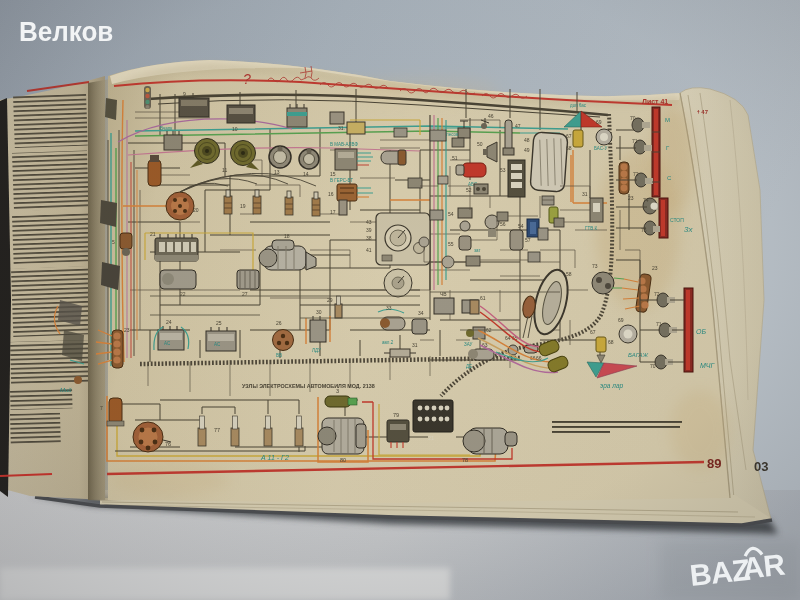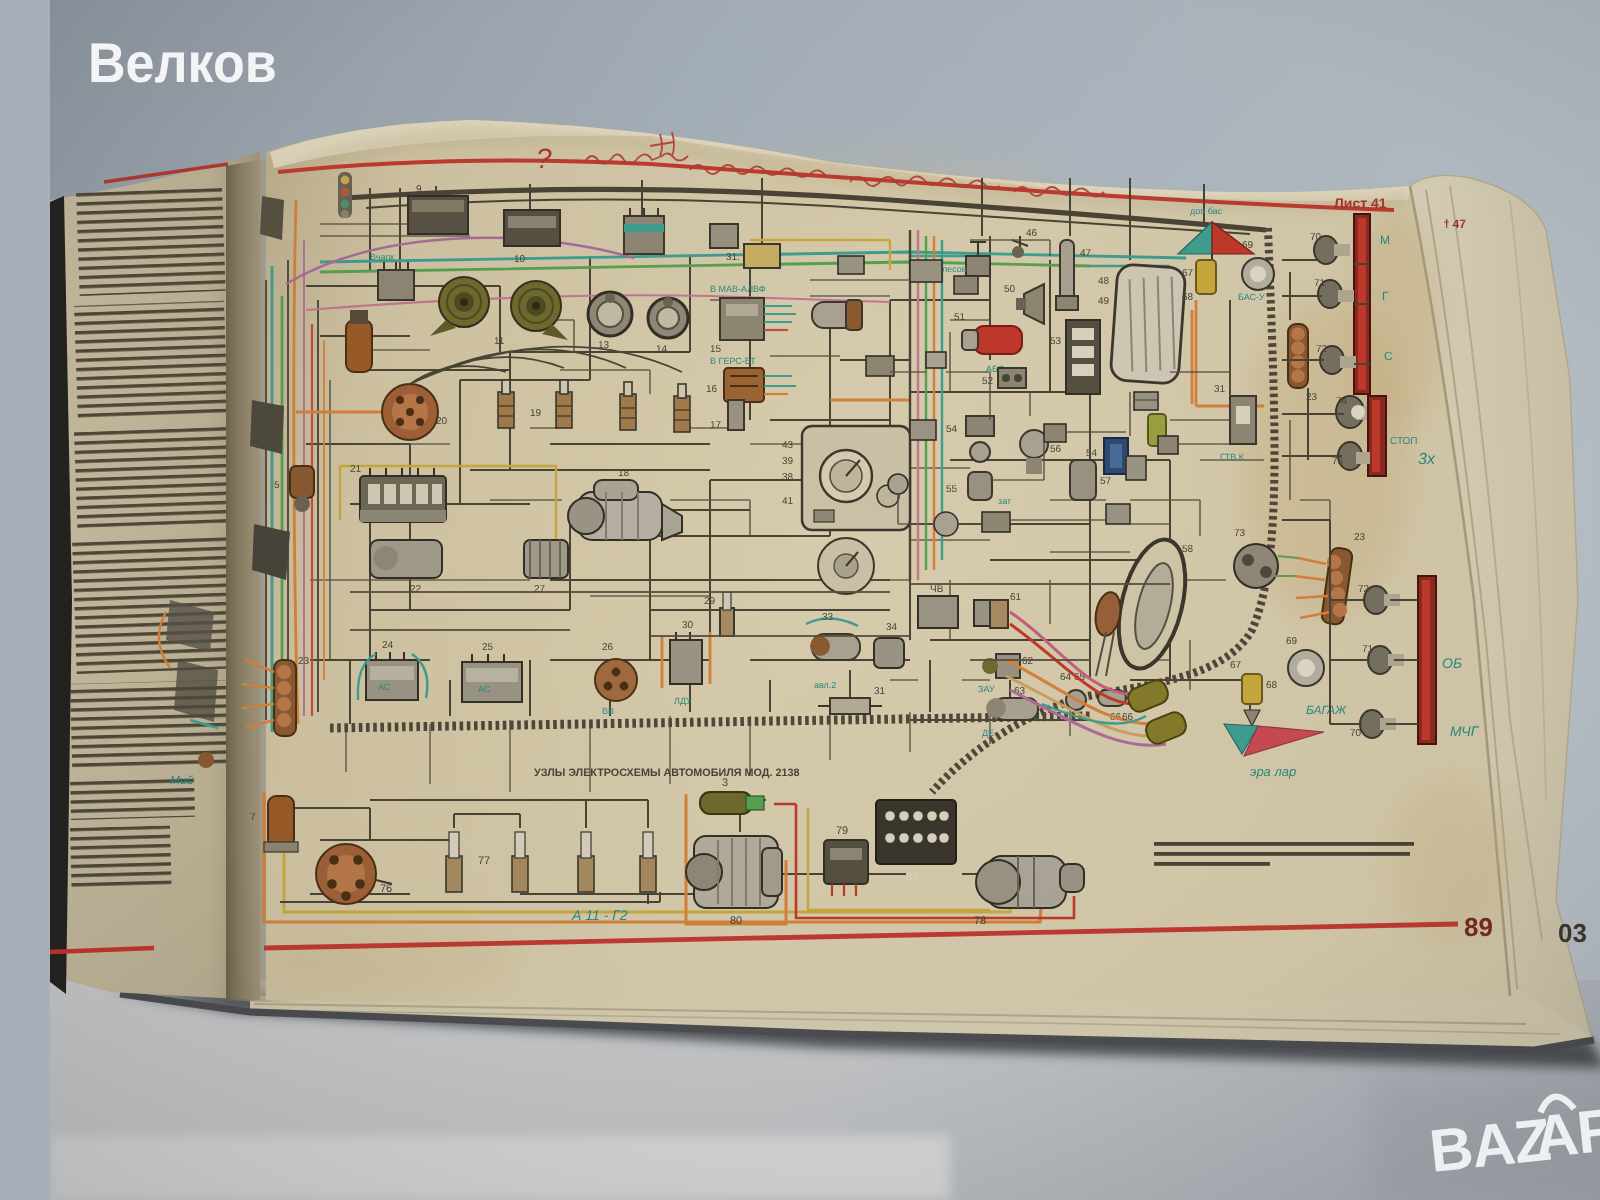--- a/index.html
+++ b/index.html
@@ -1,16 +1,16 @@
 <!DOCTYPE html>
 <html><head>
 <meta charset="utf-8">
 <style>
 html,body{margin:0;padding:0;width:800px;height:600px;overflow:hidden;background:#a7b0b8;font-family:"Liberation Sans",sans-serif;}
-#stage{position:relative;width:671px;height:600px;margin-left:25px;}
+#stage{position:relative;width:671px;height:600px;}
 svg{position:absolute;left:0;top:0;}
 </style>
 </head>
 <body>
 <div id="stage">
 <svg width="800" height="600" viewBox="0 0 800 600">
 <defs>
 <linearGradient id="bgwall" x1="0" y1="0" x2="1" y2="0.3">
 <stop offset="0" stop-color="#939ca6"></stop>
 <stop offset="0.4" stop-color="#a6b0b9"></stop>

